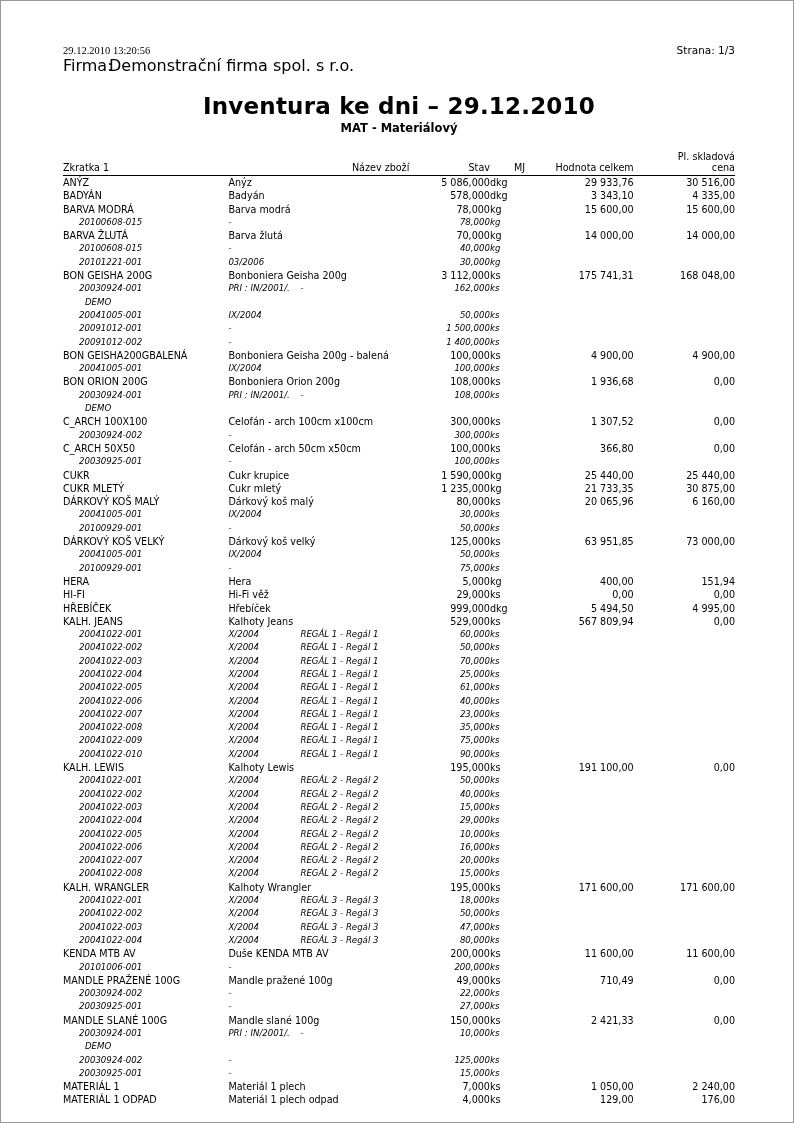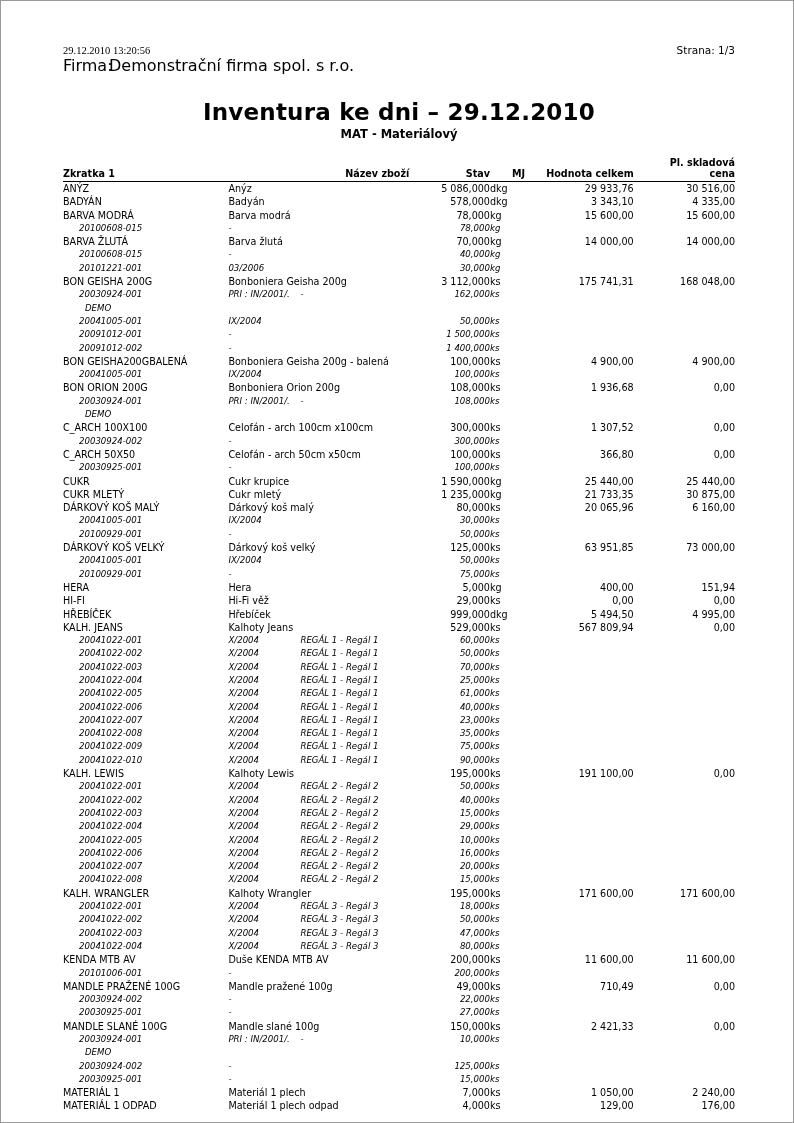--- a/index.html
+++ b/index.html
@@ -37,37 +37,37 @@
   .firm-row {
     display: flex;
     font-size: 16px;
     line-height: 15px;
   }
   .firm-label { width: 46px; }
   .title {
     text-align: center;
     font-size: 23px;
     font-weight: bold;
-    margin-top: 26px;
+    margin-top: 20px;
     letter-spacing: 0.2px;
   }
   .subtitle {
     text-align: center;
     font-size: 11.5px;
     font-weight: bold;
     margin-top: 2px;
   }
   table.inv {
     width: 100%;
     border-collapse: collapse;
     margin-top: 16px;
     font-size: 9.6px;
   }
   table.inv th {
-    font-weight: bold;
+    font-weight: normal;
     font-size: 9.6px;
     vertical-align: bottom;
     padding: 0 0 2px 0;
   }
   thead tr.head-row th {
     border-bottom: 1px solid #000;
   }
   .c-zkratka { width: 160px; text-align: left; }
   .c-nazev   { width: 175px; text-align: right; }
   .c-stav    { width: 78px;  text-align: right; }

